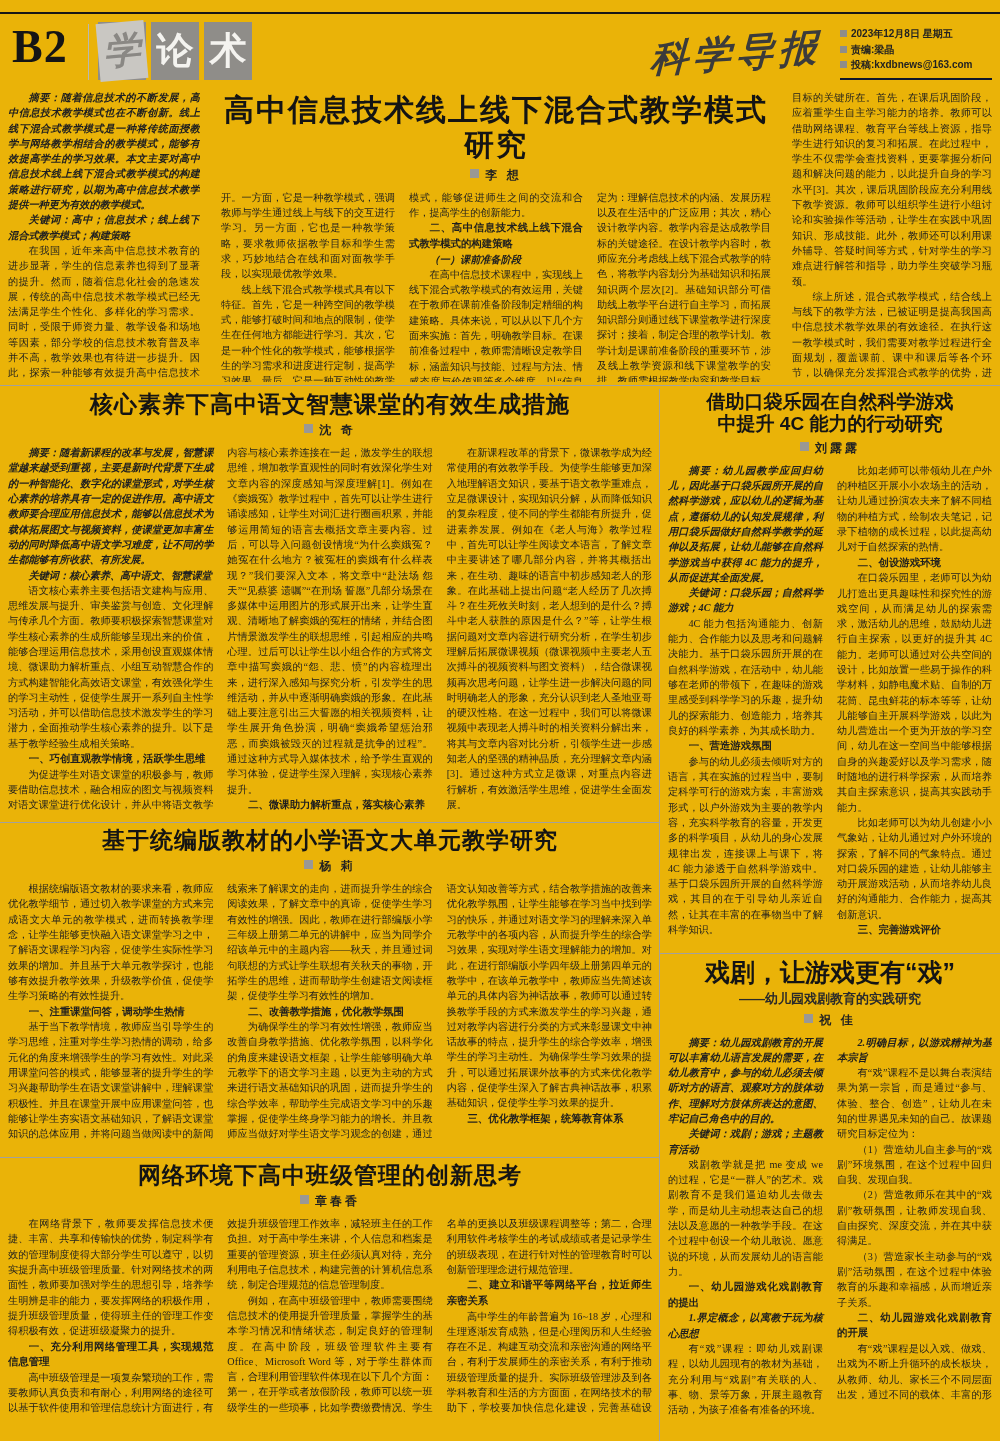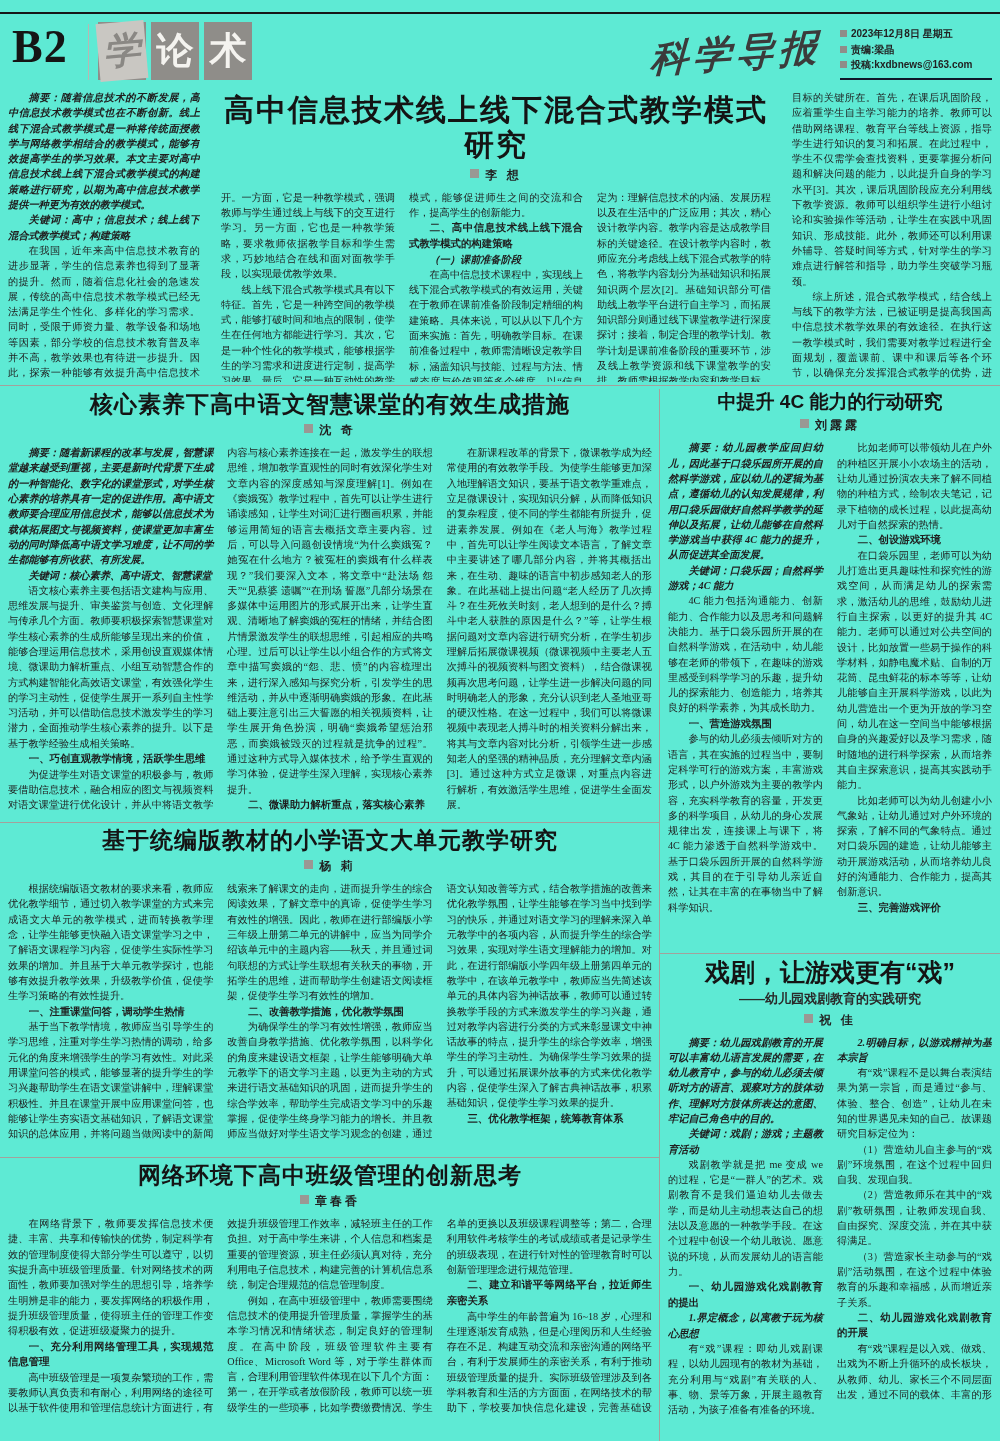--- a/index.html
+++ b/index.html
@@ -1,17 +1,17 @@
 <!DOCTYPE html>
 <html><head>
 <meta charset="utf-8">
 <style>
   html,body{margin:0;padding:0;}
   body{background:#d8d6d2;}
-  .page{position:relative;width:1000px;height:1441px;margin:0 auto;background:#5eead4;
+  .page{position:relative;width:1000px;height:1441px;margin:0 auto;background:#eab308;
         font-family:"Liberation Serif","DejaVu Serif",serif;color:#1e1e1e;overflow:hidden;}
   
   .topline{position:absolute;top:12px;left:0;width:1000px;height:2px;background:#171717;}
   .hdr{position:absolute;top:22px;left:12px;right:8px;height:62px;}
   .b2{position:absolute;left:0;top:2px;font-size:46px;font-weight:900;letter-spacing:1px;
       font-family:"Liberation Serif","DejaVu Serif",serif;color:#151515;line-height:1;}
   .hdr-div{position:absolute;left:76px;top:2px;width:1px;height:56px;background:#b9b7b2;}
   .sec-blocks{position:absolute;left:86px;top:0;display:flex;gap:5px;}
   .sec-block{width:48px;height:58px;background:#8f8d89;color:#f4f3ef;font-size:37px;font-weight:bold;
              display:flex;align-items:center;justify-content:center;
@@ -120,20 +120,21 @@
         <p class="seg seg-p">语文核心素养主要包括语文建构与应用、思维发展与提升、审美鉴赏与创造、文化理解与传承几个方面。教师要积极探索智慧课堂对学生核心素养的生成所能够呈现出来的价值，能够合理运用信息技术，采用创设直观媒体情境、微课助力解析重点、小组互动智慧合作的方式构建智能化高效语文课堂，有效强化学生的学习主动性，促使学生展开一系列自主性学习活动，并可以借助信息技术激发学生的学习潜力，全面推动学生核心素养的提升。以下是基于教学经验生成相关策略。</p>
         <p class="seg seg-h">一、巧创直观教学情境，活跃学生思维</p>
         <p class="seg seg-p">为促进学生对语文课堂的积极参与，教师要借助信息技术，融合相应的图文与视频资料对语文课堂进行优化设计，并从中将语文教学内容与核心素养连接在一起，激发学生的联想思维，增加教学直观性的同时有效深化学生对文章内容的深度感知与深度理解[1]。例如在《窦娥冤》教学过程中，首先可以让学生进行诵读感知，让学生对词汇进行圈画积累，并能够运用简短的语言去概括文章主要内容。过后，可以导入问题创设情境“为什么窦娥冤？她冤在什么地方？被冤枉的窦娥有什么样表现？”我们要深入文本，将文章中“赴法场 怨天”“见蔡婆 遗嘱”“在刑场 誓愿”几部分场景在多媒体中运用图片的形式展开出来，让学生直观、清晰地了解窦娥的冤枉的情绪，并结合图片情景激发学生的联想思维，引起相应的共鸣心理。过后可以让学生以小组合作的方式将文章中描写窦娥的“怨、悲、愤”的内容梳理出来，进行深入感知与探究分析，引发学生的思维活动，并从中逐渐明确窦娥的形象。在此基础上要注意引出三大誓愿的相关视频资料，让学生展开角色扮演，明确“窦娥希望惩治邪恶，而窦娥被毁灭的过程就是抗争的过程”。通过这种方式导入媒体技术，给予学生直观的学习体验，促进学生深入理解，实现核心素养提升。</p>
         <p class="seg seg-h">二、微课助力解析重点，落实核心素养</p>
         <p class="seg seg-p">在新课程改革的背景下，微课教学成为经常使用的有效教学手段。为使学生能够更加深入地理解语文知识，要基于语文教学重难点，立足微课设计，实现知识分解，从而降低知识的复杂程度，使不同的学生都能有所提升，促进素养发展。例如在《老人与海》教学过程中，首先可以让学生阅读文本语言，了解文章中主要讲述了哪几部分内容，并将其概括出来，在生动、趣味的语言中初步感知老人的形象。在此基础上提出问题“老人经历了几次搏斗？在生死攸关时刻，老人想到的是什么？搏斗中老人获胜的原因是什么？”等，让学生根据问题对文章内容进行研究分析，在学生初步理解后拓展微课视频（微课视频中主要老人五次搏斗的视频资料与图文资料），结合微课视频再次思考问题，让学生进一步解决问题的同时明确老人的形象，充分认识到老人圣地亚哥的硬汉性格。在这一过程中，我们可以将微课视频中表现老人搏斗时的相关资料分解出来，将其与文章内容对比分析，引领学生进一步感知老人的坚强的精神品质，充分理解文章内涵[3]。通过这种方式立足微课，对重点内容进行解析，有效激活学生思维，促进学生全面发展。</p>
       </div>
   </div>
 
   <div class="art" id="a3" style="top:391px;left:668px;width:324px;height:558px;">
     <div class="art-title" style="font-size:19px;">
+      <div>借助口袋乐园在自然科学游戏</div>
       <div>中提升 4C 能力的行动研究</div>
     </div>
     <div class="byline"><span class="sq"></span><span>刘露露</span></div>
     <div class="cols cols2" style="height:486px;">
         <p class="seg seg-abs">摘要：幼儿园教学应回归幼儿，因此基于口袋乐园所开展的自然科学游戏，应以幼儿的逻辑为基点，遵循幼儿的认知发展规律，利用口袋乐园做好自然科学教学的延伸以及拓展，让幼儿能够在自然科学游戏当中获得 4C 能力的提升，从而促进其全面发展。</p>
         <p class="seg seg-kw">关键词：口袋乐园；自然科学游戏；4C 能力</p>
         <p class="seg seg-p">4C 能力包括沟通能力、创新能力、合作能力以及思考和问题解决能力。基于口袋乐园所开展的在自然科学游戏，在活动中，幼儿能够在老师的带领下，在趣味的游戏里感受到科学学习的乐趣，提升幼儿的探索能力、创造能力，培养其良好的科学素养，为其成长助力。</p>
         <p class="seg seg-h">一、营造游戏氛围</p>
         <p class="seg seg-p">参与的幼儿必须去倾听对方的语言，其在实施的过程当中，要制定科学可行的游戏方案，丰富游戏形式，以户外游戏为主要的教学内容，充实科学教育的容量，开发更多的科学项目，从幼儿的身心发展规律出发，连接课上与课下，将 4C 能力渗透于自然科学游戏中。基于口袋乐园所开展的自然科学游戏，其目的在于引导幼儿亲近自然，让其在丰富的在事物当中了解科学知识。</p>
         <p class="seg seg-p">比如老师可以带领幼儿在户外的种植区开展小小农场主的活动，让幼儿通过扮演农夫来了解不同植物的种植方式，绘制农夫笔记，记录下植物的成长过程，以此提高幼儿对于自然探索的热情。</p>

